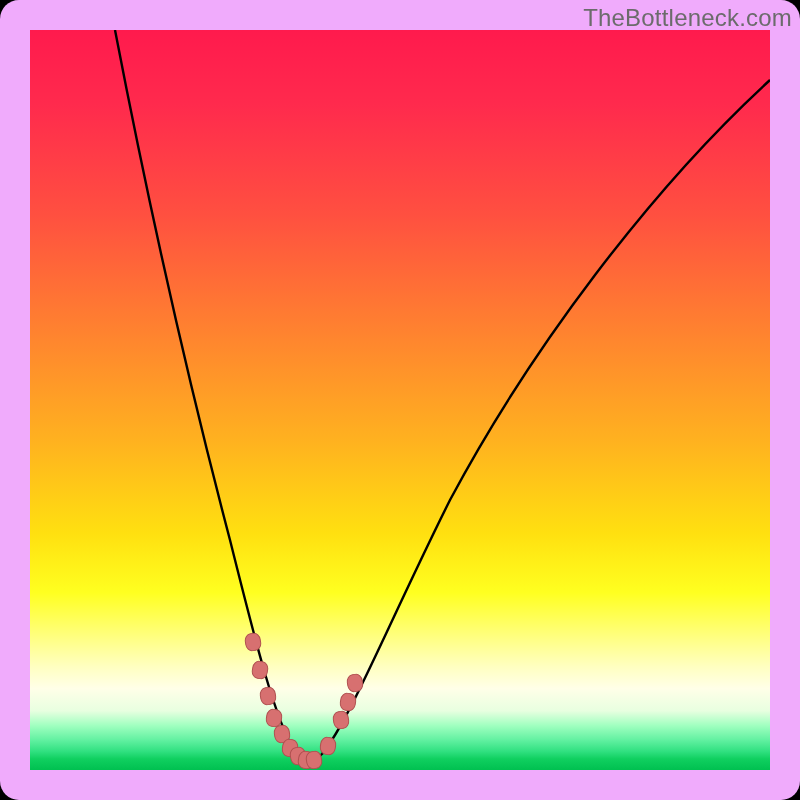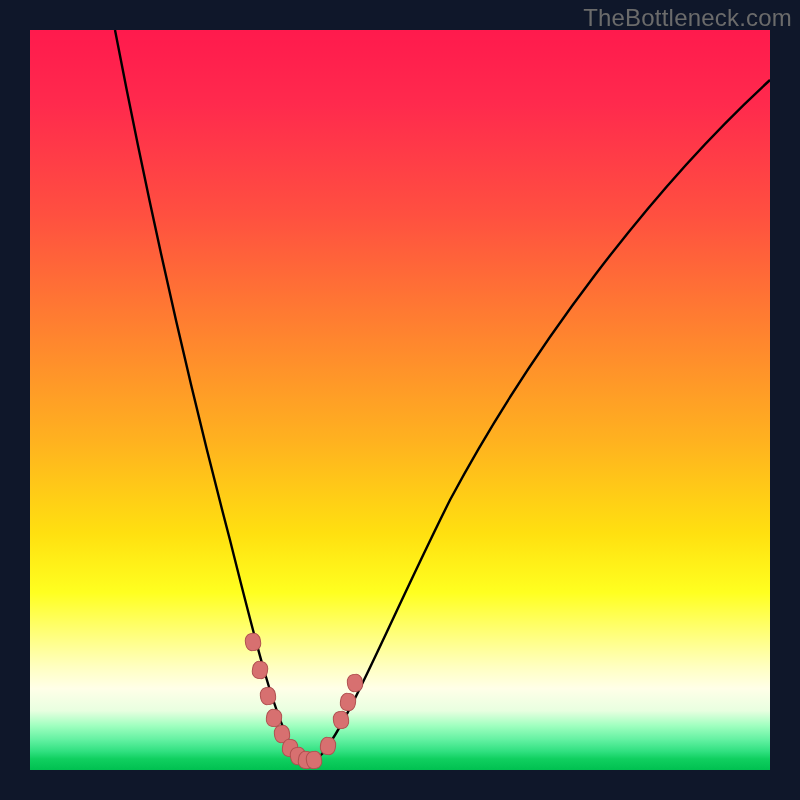--- a/index.html
+++ b/index.html
@@ -7,21 +7,22 @@
     padding: 0;
     width: 800px;
     height: 800px;
     overflow: hidden;
     background: #000;
     font-family: Arial, Helvetica, sans-serif;
   }
   .frame {
     position: absolute;
     inset: 0;
-    background: #0f172a;
+    background: #f0abfc;
+    border-radius: 19px;
   }
   .plot-area {
     position: absolute;
     left: 30px;
     top: 30px;
     width: 740px;
     height: 740px;
     overflow: hidden;
   }
   .gradient-bg {

